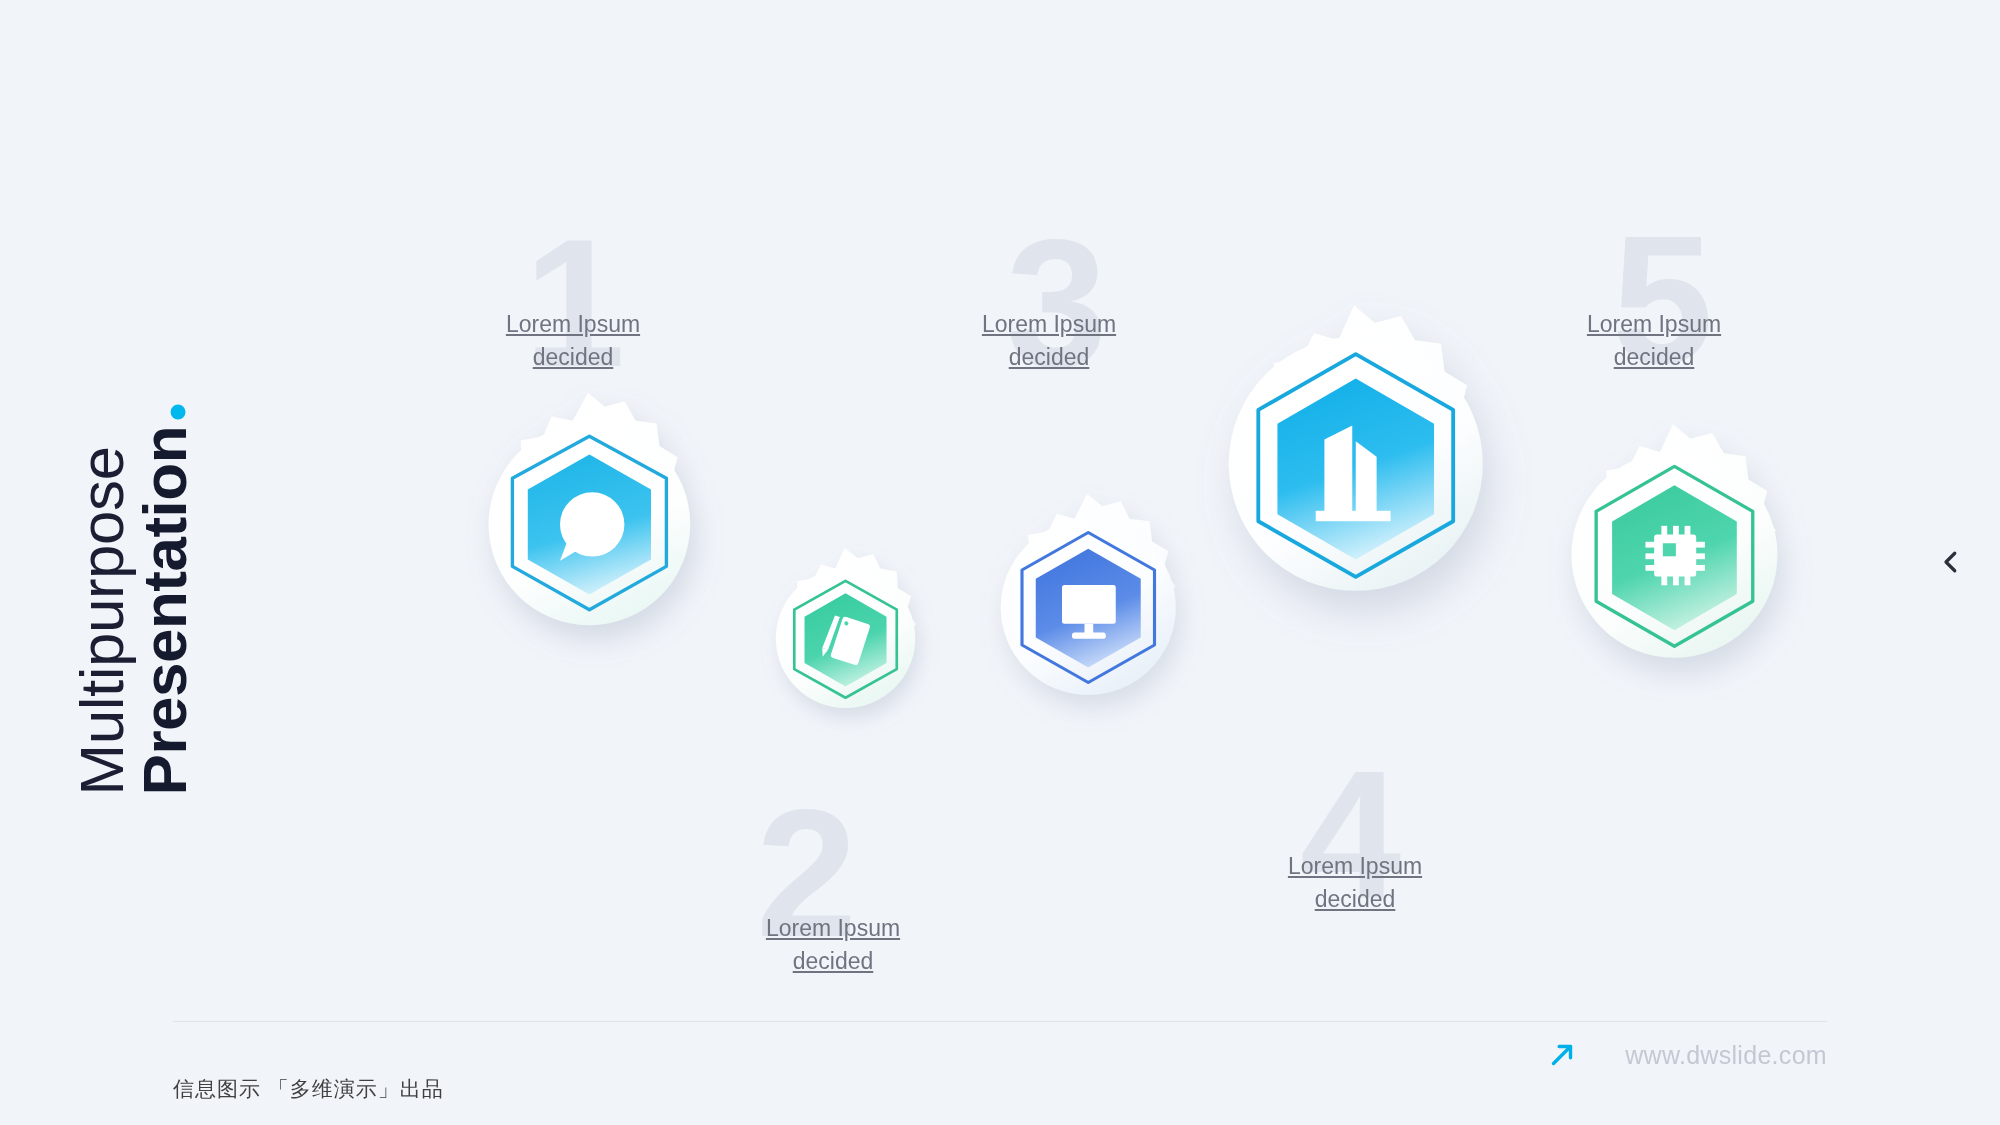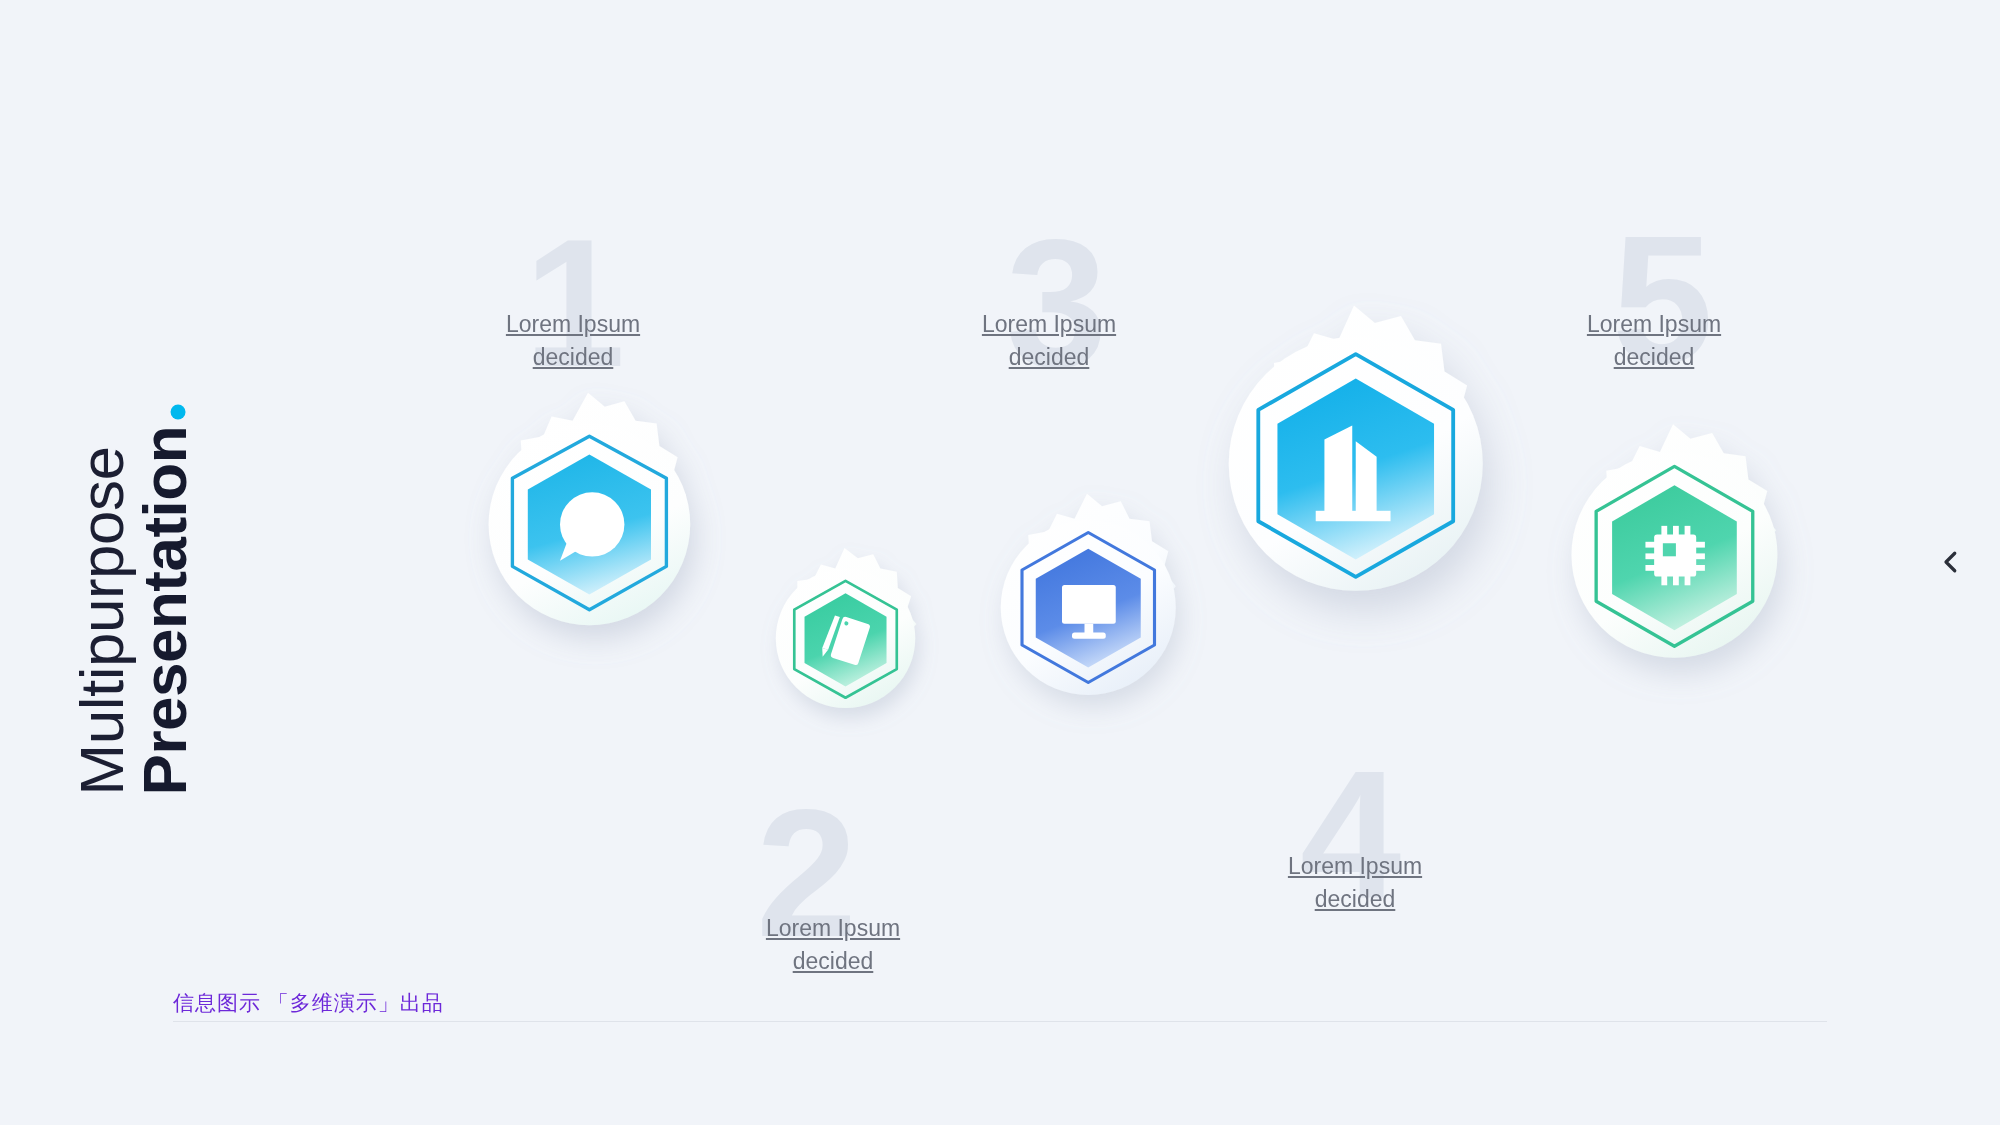--- a/index.html
+++ b/index.html
@@ -89,23 +89,23 @@
     position: absolute;
     left: 173px;
     right: 173px;
     top: 1021px;
     height: 1px;
     background: #dfe3ea;
   }
   .footer-left {
     position: absolute;
     left: 173px;
-    top: 989px;
+    top: 1075px;
     font-size: 21px;
-    color: #6d28d9;
+    color: #404040;
     letter-spacing: 1px;
   }
   .footer-right {
     position: absolute;
     right: 173px;
     top: 1038px;
     display: flex;
     align-items: center;
     gap: 46px;
   }
@@ -369,14 +369,21 @@
   <div class="nav-prev">
     <svg width="30" height="30" viewBox="0 0 24 24" fill="none" stroke="#2b2f3a" stroke-width="2.6" stroke-linecap="round" stroke-linejoin="round">
       <polyline points="15 5 8 12 15 19"></polyline>
     </svg>
   </div>
 
   <div class="footer-rule"></div>
 
   <div class="footer-left">信息图示 「多维演示」出品</div>
 
+  <div class="footer-right">
+    <svg class="footer-arrow" width="34" height="34" viewBox="0 0 24 24" fill="none" stroke="#00b0e8" stroke-width="2.4" stroke-linecap="round" stroke-linejoin="round">
+      <line x1="6" y1="18" x2="18" y2="6"></line>
+      <polyline points="10 6 18 6 18 14"></polyline>
+    </svg>
+    <div class="footer-url">www.dwslide.com</div>
+  </div>
 
 </div>
 
 </body></html>

